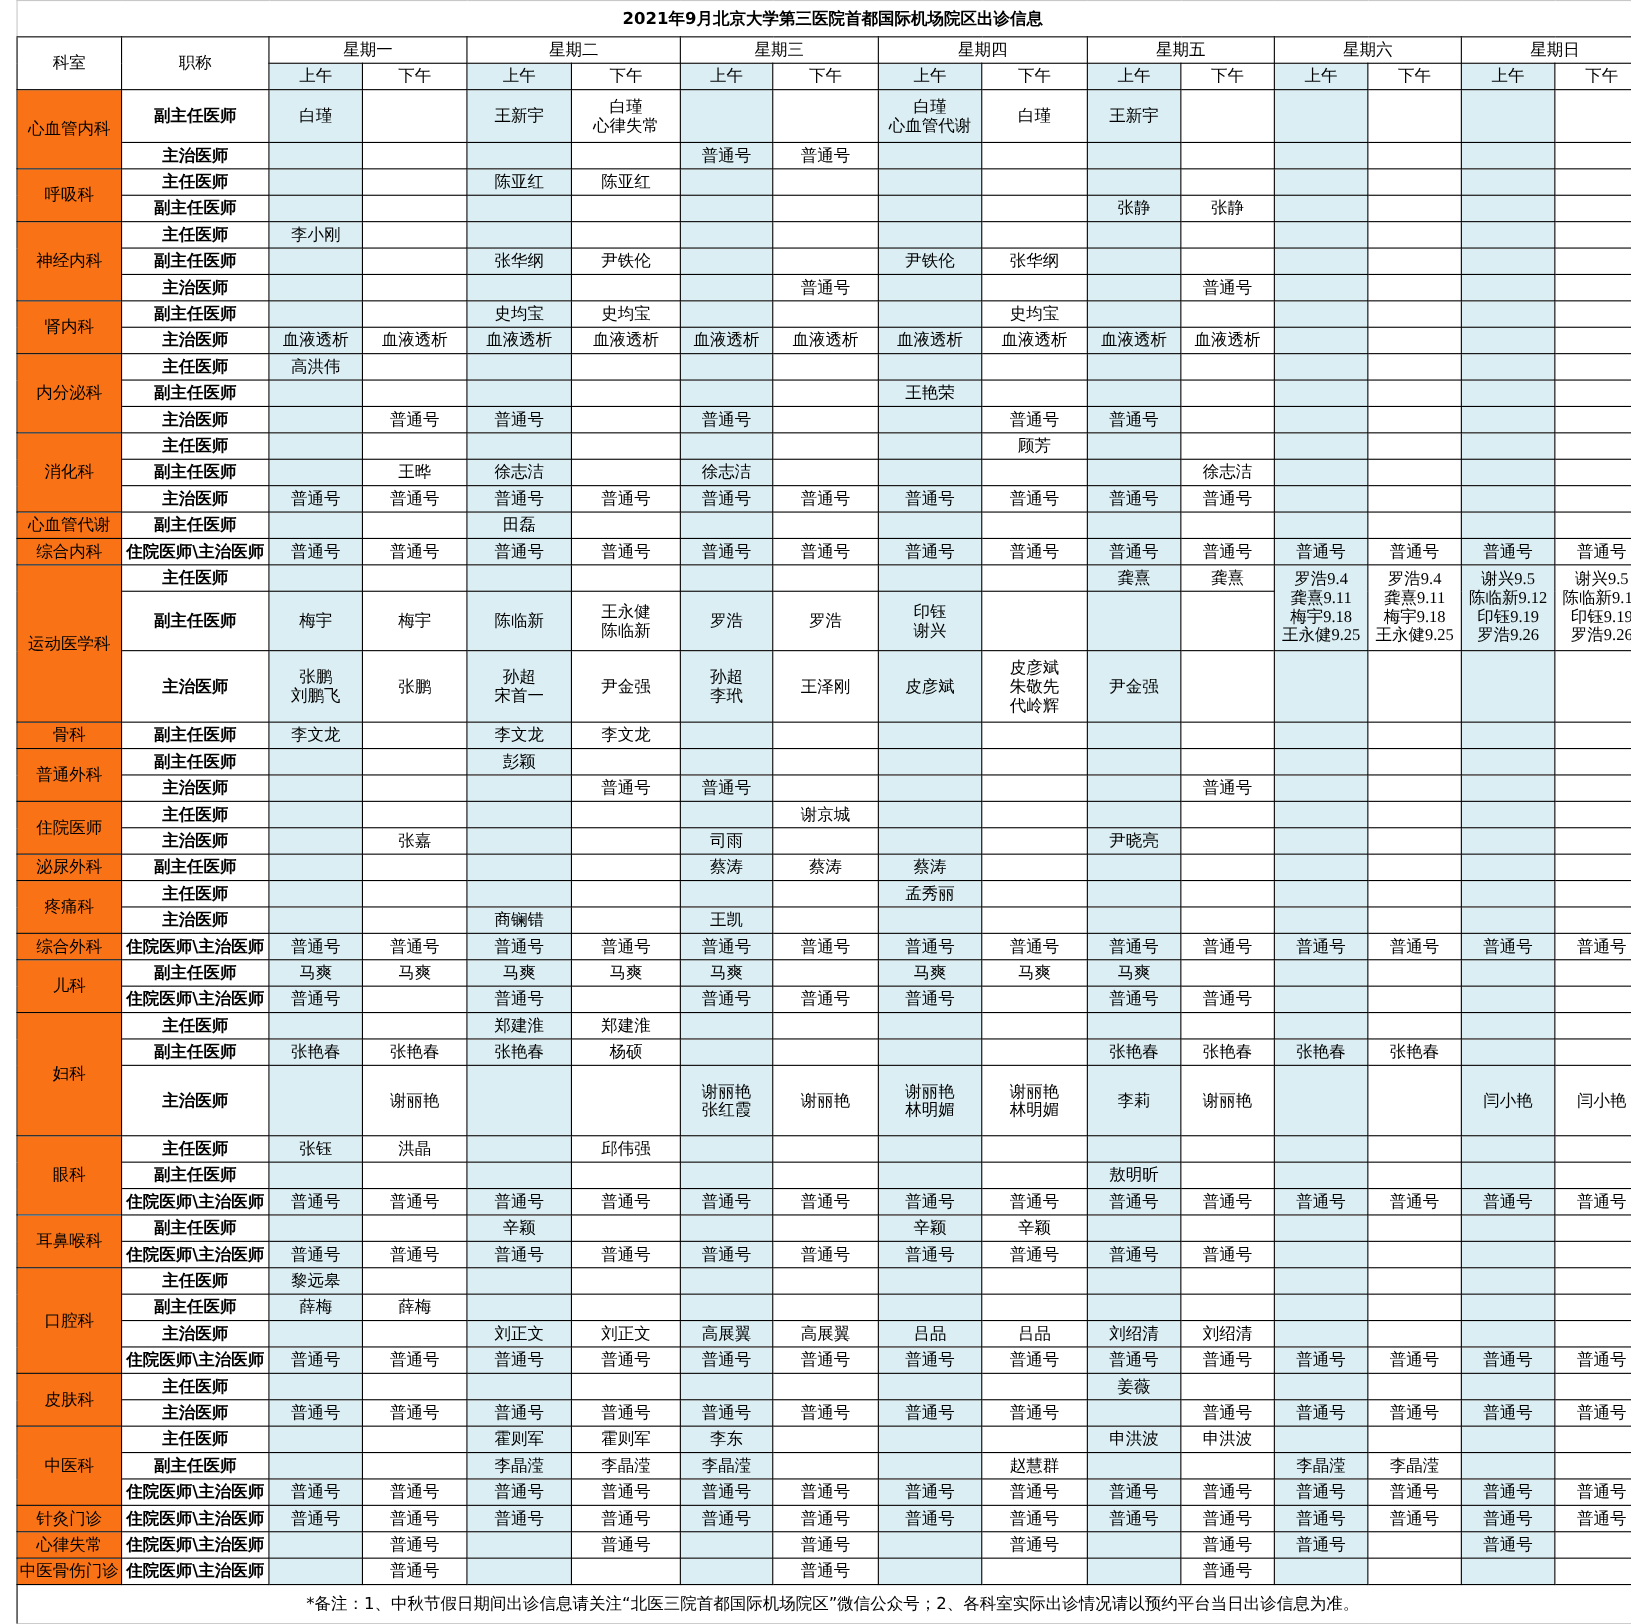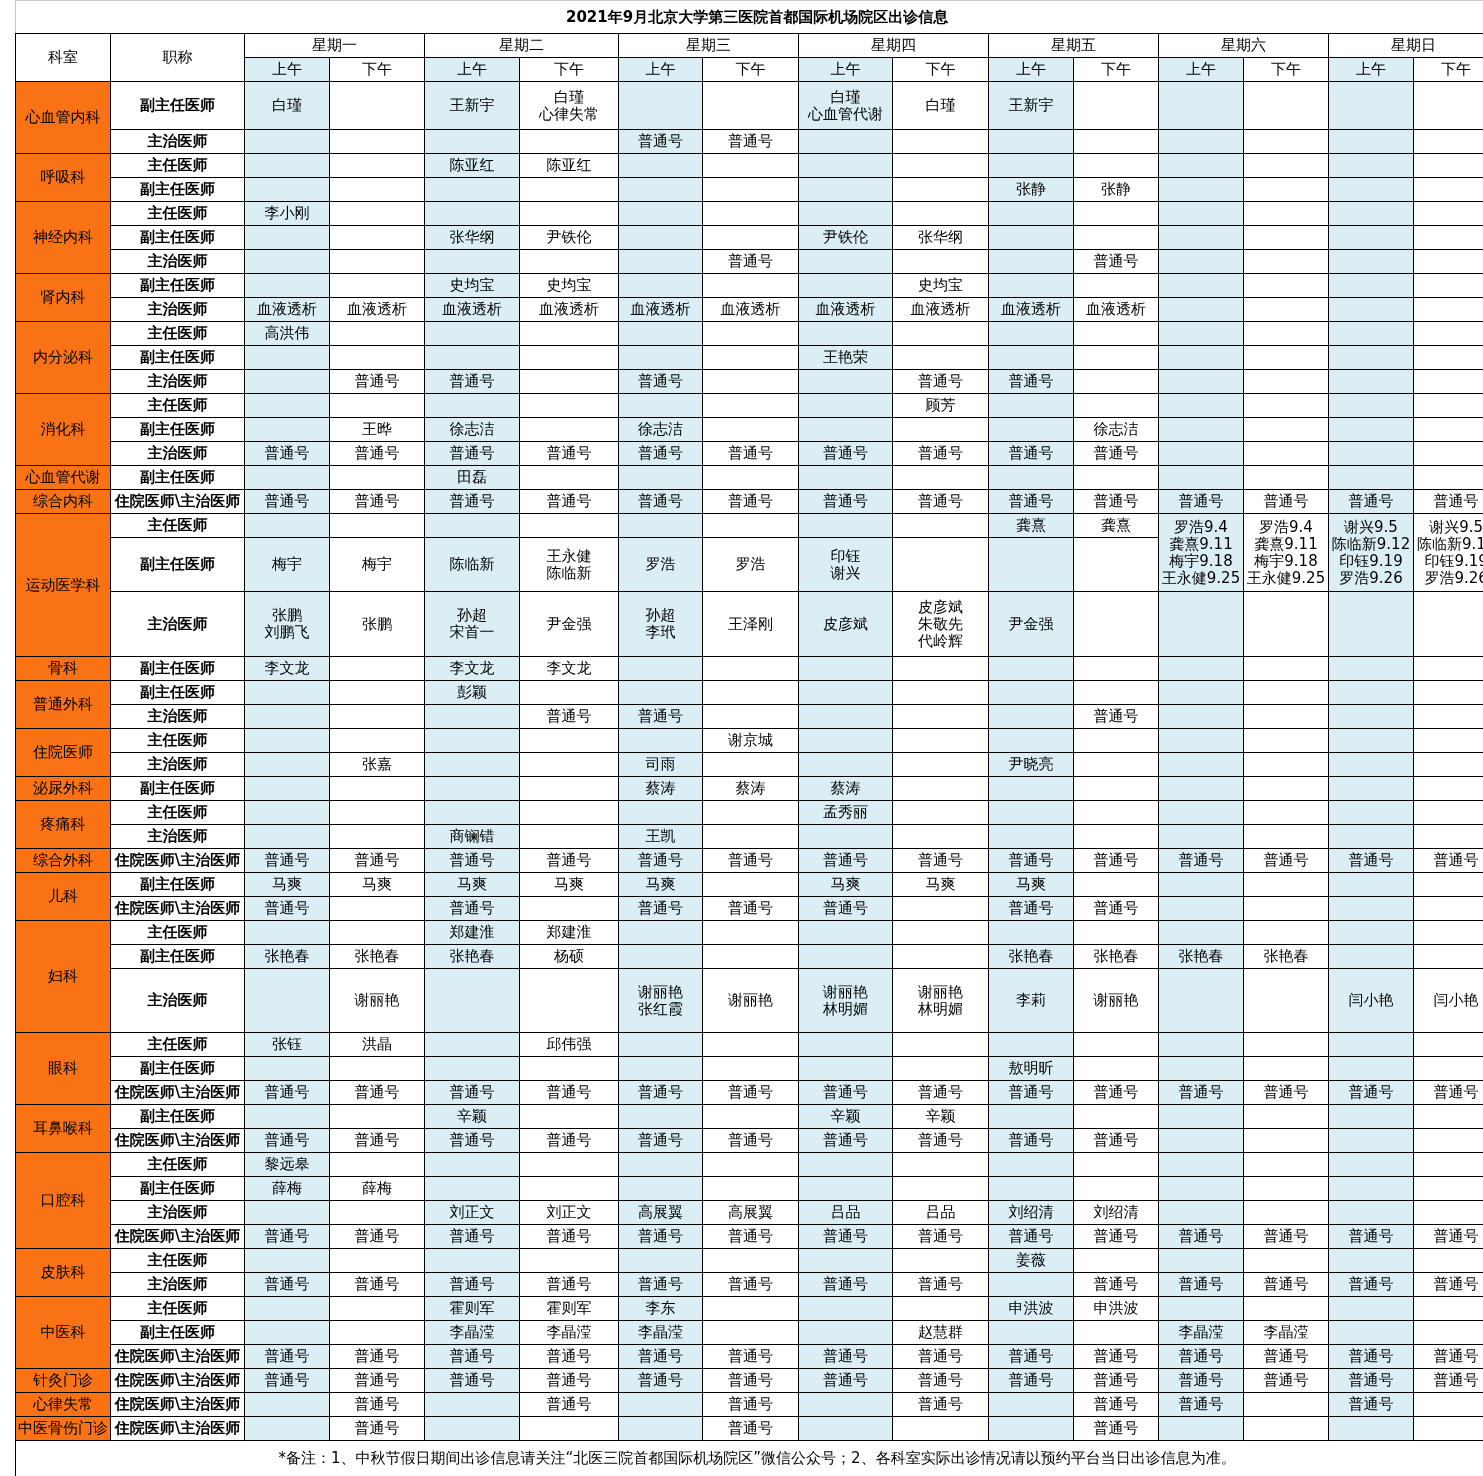--- a/index.html
+++ b/index.html
@@ -4,21 +4,21 @@
 <style>
   html, body { margin:0; padding:0; background:#ffffff; }
   body { width:1483px; height:1476px; overflow:hidden; font-family:"DejaVu Sans","Liberation Sans",sans-serif; color:#000; }
   table.sched { border-collapse:collapse; table-layout:fixed; width:1483px;margin-left:15px; }
   table.sched td { border:1px solid #000; text-align:center; vertical-align:middle; padding:0; font-size:15px; line-height:17px; white-space:pre-line; overflow:hidden; }
   td.title { height:32px; font-size:18px; font-weight:bold; border-top:1px solid #c8c8c8 !important; border-left:1px solid #c8c8c8 !important; border-right:1px solid #c8c8c8 !important; }
   td.hdr { height:23px; font-size:15px; }
   td.am { background:#daeef3; }
   td.dept { background:#f97316; }
   td.rank { font-size:15px; white-space:nowrap;font-weight:bold; }
-  td.small { font-size:12px; line-height:15px; }
+  td.small { font-size:12px; line-height:15px;font-family:Liberation Serif, serif; }
   td.foot { height:35px; font-size:12px; }
   tr.r { height:24px; }
 </style>
 </head>
 <body>
 
 <table class="sched">
   <colgroup>
     <col style="width:95px">
       <col style="width:134px">

